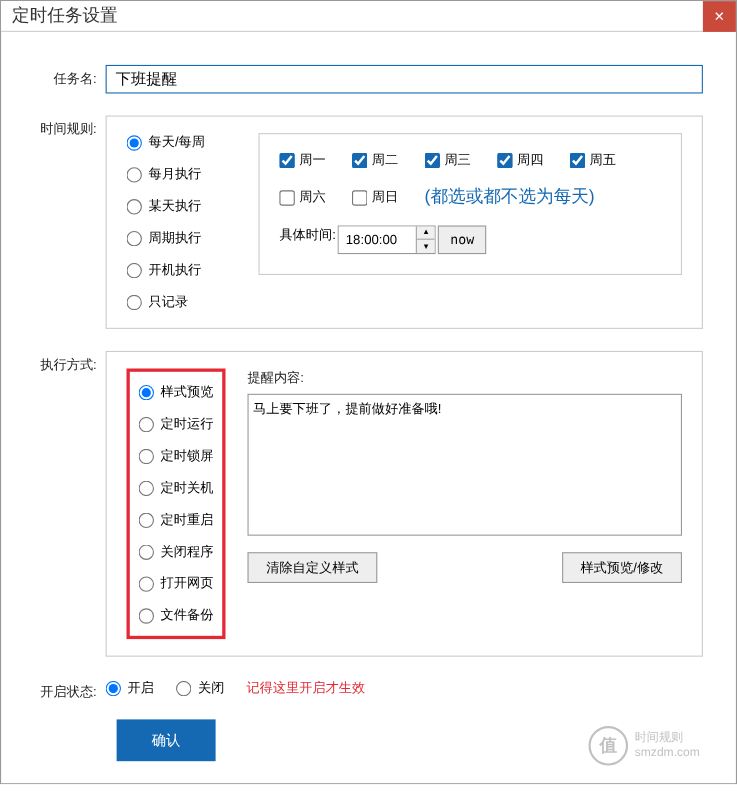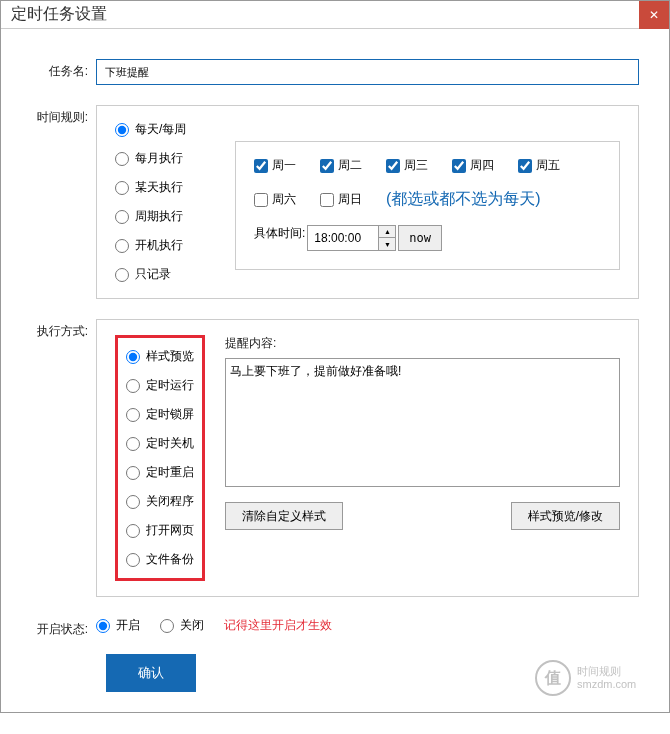--- a/index.html
+++ b/index.html
@@ -5,28 +5,28 @@
     * { box-sizing: border-box; margin: 0; padding: 0; }
     body { font-family: "Microsoft YaHei", SimSun, sans-serif; font-size: 12px; background: #fff; }
     .window { width: 670px; border: 1px solid #999; }
     .titlebar { height: 28px; background: #fff; border-bottom: 1px solid #ccc; display: flex; align-items: center; justify-content: space-between; padding: 0 0 0 10px; }
     .titlebar-title { font-size: 16px; color: #333; }
     .close-btn { width: 30px; height: 28px; background: #c94a3b; color: #fff; display: flex; align-items: center; justify-content: center; cursor: pointer; font-size: 12px; }
     .content { padding: 30px 30px 20px 30px; }
     .row { display: flex; margin-bottom: 20px; }
     .label { width: 65px; text-align: right; padding-right: 8px; padding-top: 4px; color: #222; }
     .field { flex: 1; }
-    .text-input { width: 100%; height: 26px; border: 1px solid #1569b3; padding: 0 8px; font-size: 11px; outline: none; }
+    .text-input { width: 100%; height: 26px; border: 1px solid #1569b3; padding: 0 8px; font-size: 14px; outline: none; }
     .panel { border: 1px solid #ccc; padding: 15px 18px; }
     .radio-group { display: flex; flex-direction: column; gap: 12px; }
     .radio-item { display: flex; align-items: center; gap: 6px; cursor: pointer; }
     .radio-item input[type="radio"] { width: 14px; height: 14px; }
     .time-rule-body { display: flex; gap: 20px; }
     .time-rule-left { width: 100px; }
-    .time-rule-right { flex: 1; margin-top: 20px; }
+    .time-rule-right { flex: 1; }
     .inner-panel { border: 1px solid #ccc; padding: 15px 18px 18px 18px; }
     .day-row { display: flex; gap: 24px; margin-bottom: 15px; align-items: center; }
     .day-item { display: flex; align-items: center; gap: 4px; cursor: pointer; }
     .day-item input[type="checkbox"] { accent-color: #1569b3; width: 14px; height: 14px; }
     .hint { color: #1569b3; font-size: 16px; }
     .time-row { display: flex; align-items: flex-start; gap: 2px; }
     .time-input-wrap { display: flex; border: 1px solid #999; height: 26px; }
     .time-input { border: none; width: 70px; padding: 0 6px; font-size: 12px; outline: none; }
     .spinner { display: flex; flex-direction: column; border-left: 1px solid #999; }
     .spinner-btn { width: 16px; height: 13px; display: flex; align-items: center; justify-content: center; cursor: pointer; font-size: 7px; background: #f0f0f0; }

